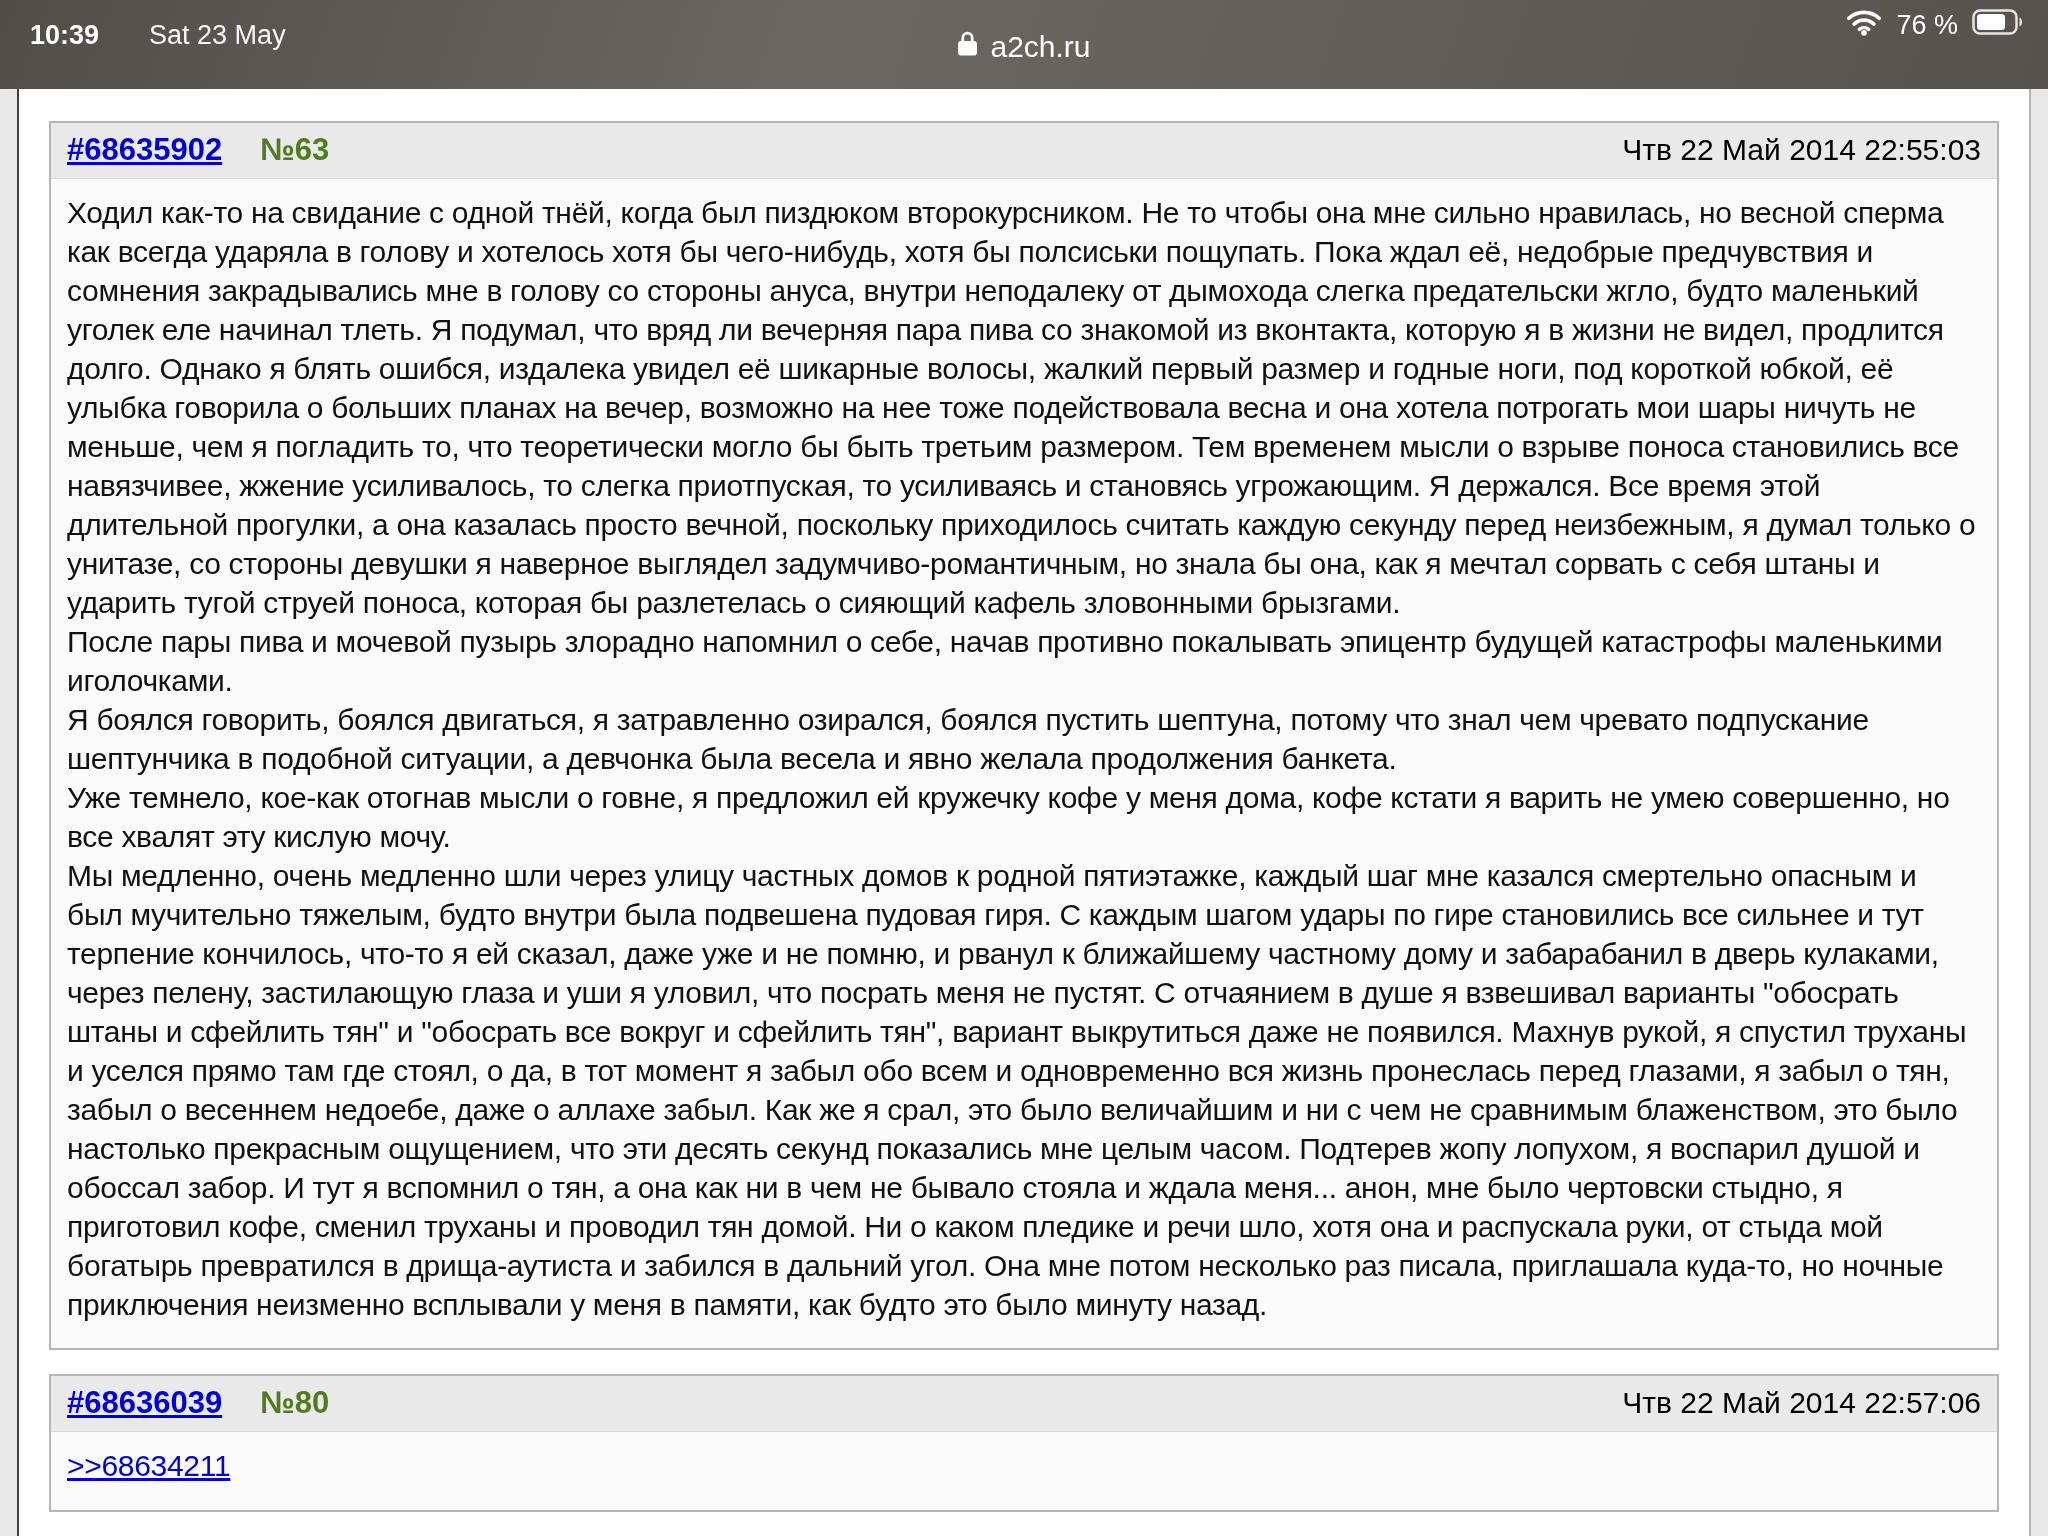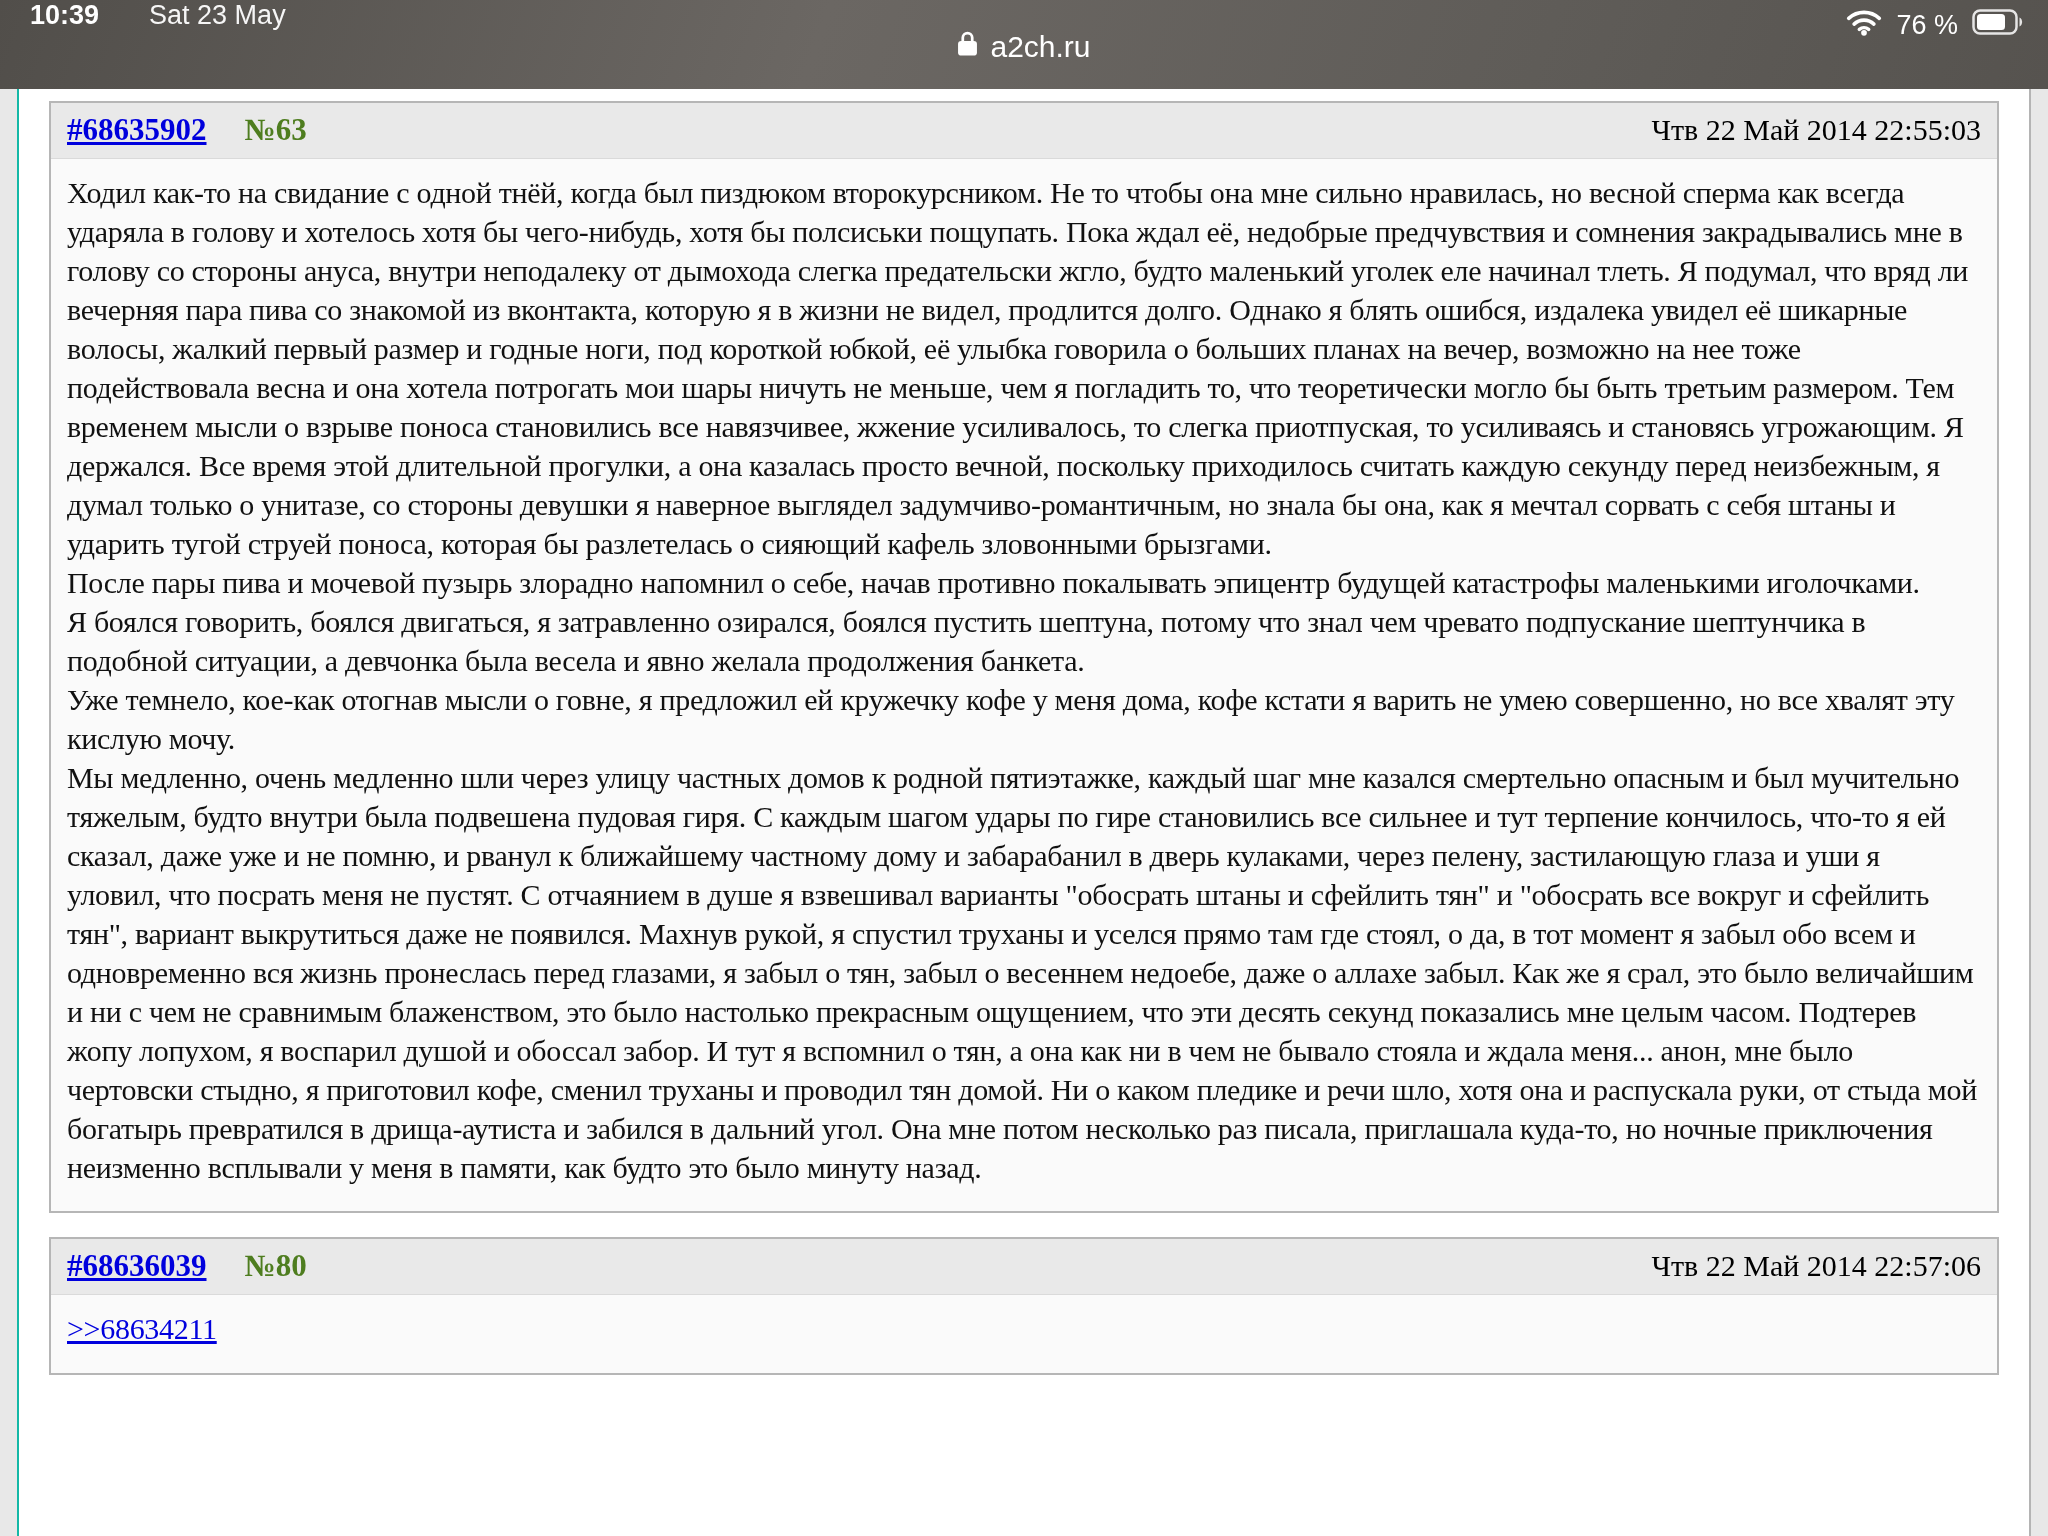--- a/index.html
+++ b/index.html
@@ -11,21 +11,21 @@
   }
 
   
   .chrome {
     position: relative;
     width: 2048px; height: 89px;
     background: linear-gradient(110deg, #514e4a 0%, #6b6763 40%, #5f5c58 75%, #56534f 100%);
     color: #ffffff;
   }
   .status-left {
-    position: absolute; left: 30px; top: 0;
+    position: absolute; left: 30px; top: 20px;
     display: flex; gap: 34px; align-items: baseline;
     font-size: 27px;
   }
   .status-time { font-weight: 700; }
   .status-date { font-weight: 400; color: rgba(255,255,255,0.95); margin-left: 16px; }
   .status-right {
     position: absolute; right: 24px; top: 8px;
     display: flex; gap: 14px; align-items: center;
     font-size: 27px;
   }
@@ -37,25 +37,24 @@
 
   
   .page {
     position: relative;
     width: 2048px; height: 1447px;
     background: #e8e8e8;
   }
   .page-inner {
     position: absolute; left: 17px; right: 17px; top: 0; bottom: 0;
     background: #ffffff;
-    border-left: 2px solid #14b8a6;
+    border-left: 2px solid #404040;
     border-right: 2px solid #b4b4b4;
-    padding: 12px 30px 0 30px;
+    padding: 32px 30px 0 30px;
     overflow: hidden;
-    font-family: Liberation Serif, serif;
   }
 
   .post {
     border: 2px solid #b6b6b6;
     background: #fafafa;
     margin-bottom: 24px;
   }
   .post-header {
     display: flex; align-items: baseline;
     background: #e9e9e9;

